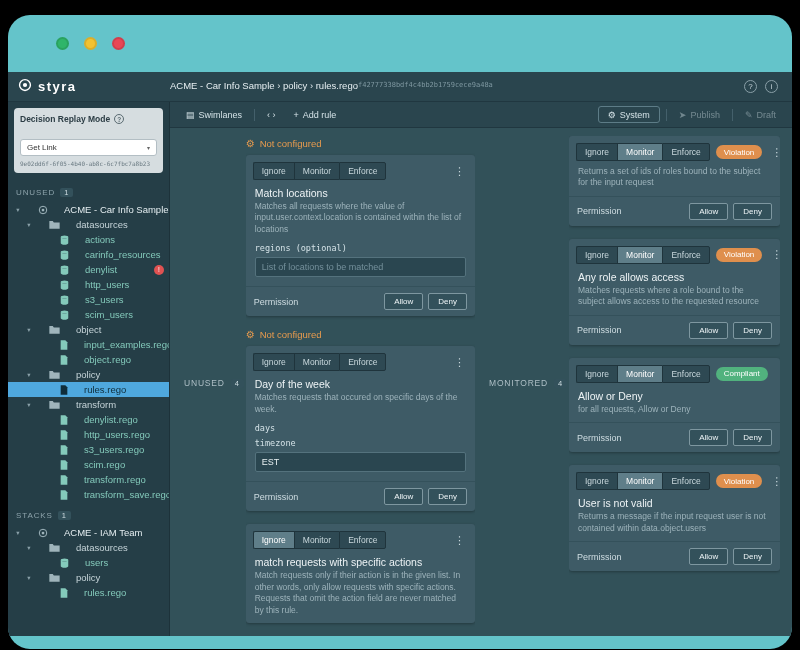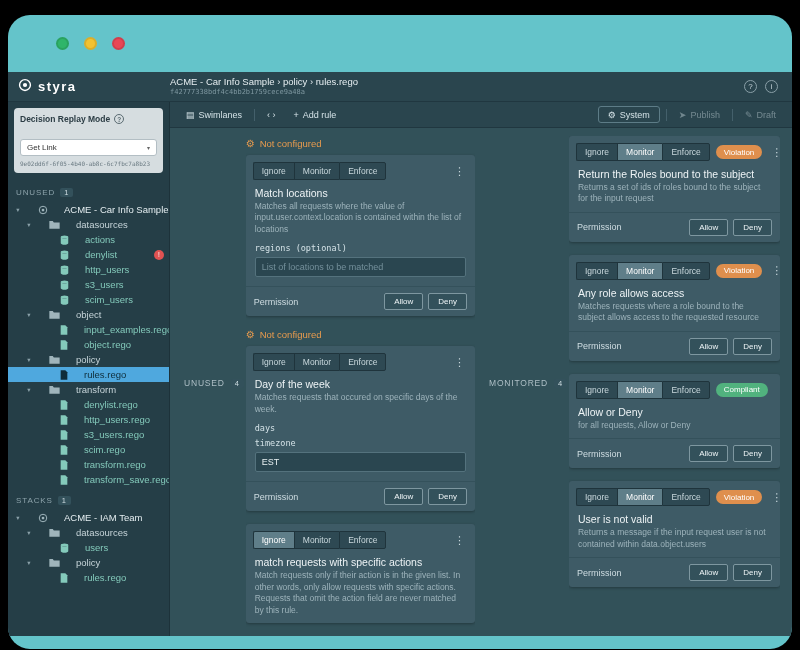--- a/index.html
+++ b/index.html
@@ -13,21 +13,21 @@
   .titlebar { height:57px; display:flex; align-items:center; padding-left:48px; gap:15px; }
   .dot { width:13px; height:13px; border-radius:50%; display:inline-block;
     box-shadow:0 0 0 2px rgba(0,0,0,.10) inset; cursor:pointer; }
 
   
   .app { position:absolute; left:0; right:0; top:57px; bottom:13px;
     background:#325159; display:flex; flex-direction:column; color:#dfe9ec; }
   .app-header { flex:0 0 30px; background:#2a454e; display:flex; align-items:center; border-bottom:1px solid #203740; }
   .logo { width:162px; flex:0 0 162px; display:flex; align-items:center; gap:6px; padding-left:10px; cursor:pointer; }
   .logo-text { font-size:13px; font-weight:bold; letter-spacing:1.5px; color:#fff; }
-  .crumbs { display:flex; flex-direction:column; justify-content:center; line-height:1.15; }
+  .crumbs { display:flex; flex-direction:row; justify-content:center; line-height:1.15; }
   .breadcrumb { font-size:9.5px; color:#e6eef1; cursor:pointer; }
   .revision { font-size:7px; color:#7f98a1; font-family:"DejaVu Sans Mono",monospace; }
   .header-icons { margin-left:auto; display:flex; gap:8px; padding-right:14px; }
   .hicon { width:13px; height:13px; border:1px solid #8aa0a8; border-radius:50%;
     font-size:8px; color:#c6d4d9; display:flex; align-items:center; justify-content:center; cursor:pointer; }
 
   .app-body { flex:1; display:flex; min-height:0; }
 
   
   .sidebar { width:162px; flex:0 0 162px; background:#253e47; border-right:1px solid #1d323a;
@@ -184,20 +184,31 @@
               </div>
               <div class="tree-row kind-doc" style="padding-left: 28px;">
                 <span class="caret"></span>
                 <span class="ticon">
                   <svg width="9" height="10" viewBox="0 0 14 16">
                     <ellipse cx="7" cy="3" rx="6" ry="2.4" fill="currentColor"></ellipse>
                     <path d="M1 3 v10 c0 1.3 2.7 2.4 6 2.4 s6 -1.1 6 -2.4 V3 c0 1.3 -2.7 2.4 -6 2.4 S1 4.3 1 3 z" fill="currentColor"></path>
                   </svg>
                 </span>
                 <span class="tlabel">actions</span>
+              </div>
+              <div class="tree-row kind-doc" style="padding-left: 28px;">
+                <span class="caret"></span>
+                <span class="ticon">
+                  <svg width="9" height="10" viewBox="0 0 14 16">
+                    <ellipse cx="7" cy="3" rx="6" ry="2.4" fill="currentColor"></ellipse>
+                    <path d="M1 3 v10 c0 1.3 2.7 2.4 6 2.4 s6 -1.1 6 -2.4 V3 c0 1.3 -2.7 2.4 -6 2.4 S1 4.3 1 3 z" fill="currentColor"></path>
+                  </svg>
+                </span>
+                <span class="tlabel">carinfo_resources</span>
+                <span class="row-badge question">?</span>
               </div>
               <div class="tree-row kind-doc" style="padding-left: 28px;">
                 <span class="caret"></span>
                 <span class="ticon">
                   <svg width="9" height="10" viewBox="0 0 14 16">
                     <ellipse cx="7" cy="3" rx="6" ry="2.4" fill="currentColor"></ellipse>
                     <path d="M1 3 v10 c0 1.3 2.7 2.4 6 2.4 s6 -1.1 6 -2.4 V3 c0 1.3 -2.7 2.4 -6 2.4 S1 4.3 1 3 z" fill="currentColor"></path>
                   </svg>
                 </span>
                 <span class="tlabel">denylist</span>
@@ -514,21 +525,20 @@
                     <div class="card">
                       <div class="card-head">
                         <div class="seg">
                           <button class="seg-btn">Ignore</button>
                           <button class="seg-btn active">Monitor</button>
                           <button class="seg-btn">Enforce</button>
                         </div>
                         <span class="badge violation">Violation</span>
                         <button class="kebab">⋮</button>
                       </div>
-                      <div class="card-title">Return the Roles bound to the subject</div>
                       <div class="card-desc">Returns a set of ids of roles bound to the subject for the input request</div>
                       <div class="perm">
                         <span class="perm-label">Permission</span>
                         <span class="flex1"></span>
                         <button class="pbtn">Allow</button>
                         <button class="pbtn">Deny</button>
                       </div>
                     </div>
                   </div>
                   <div class="card-wrap">

